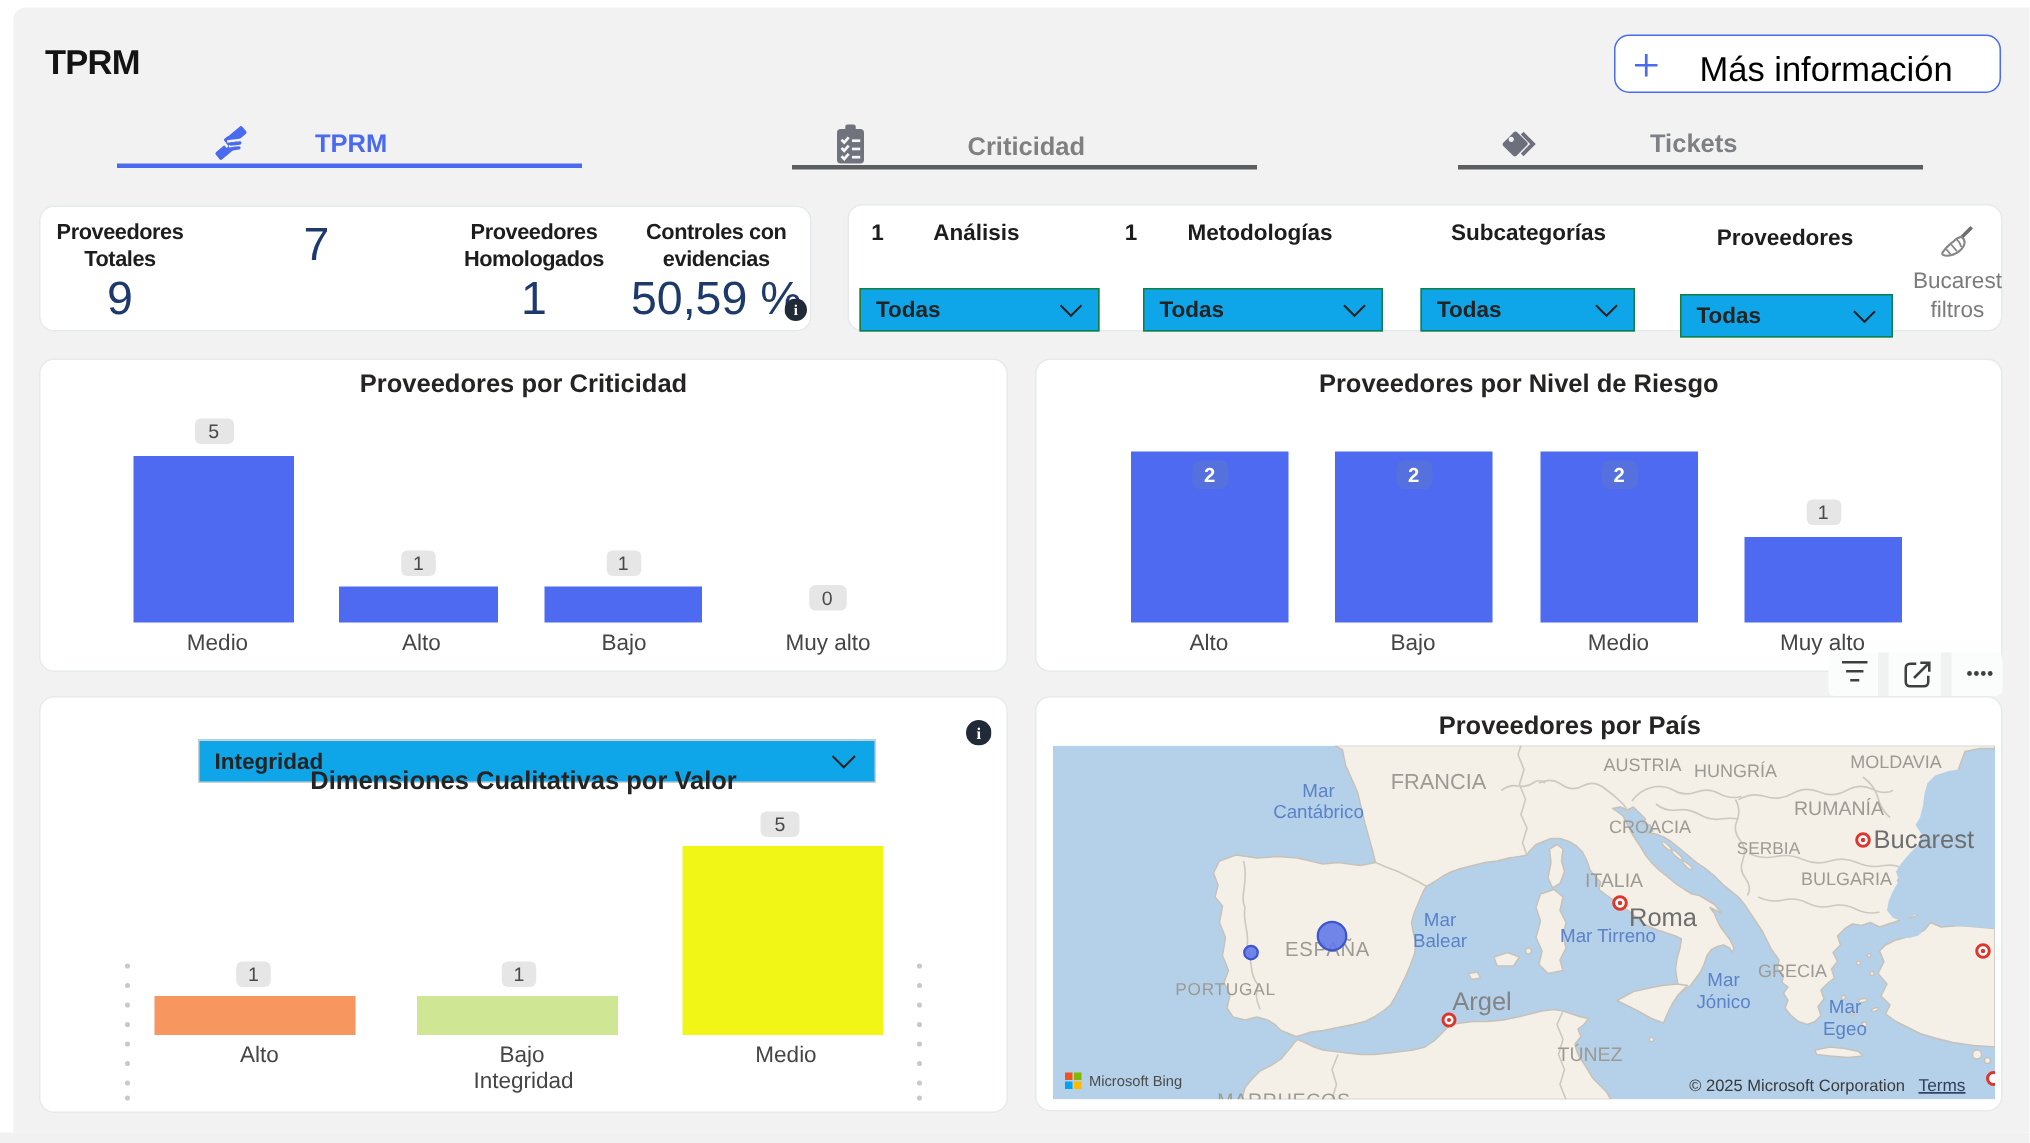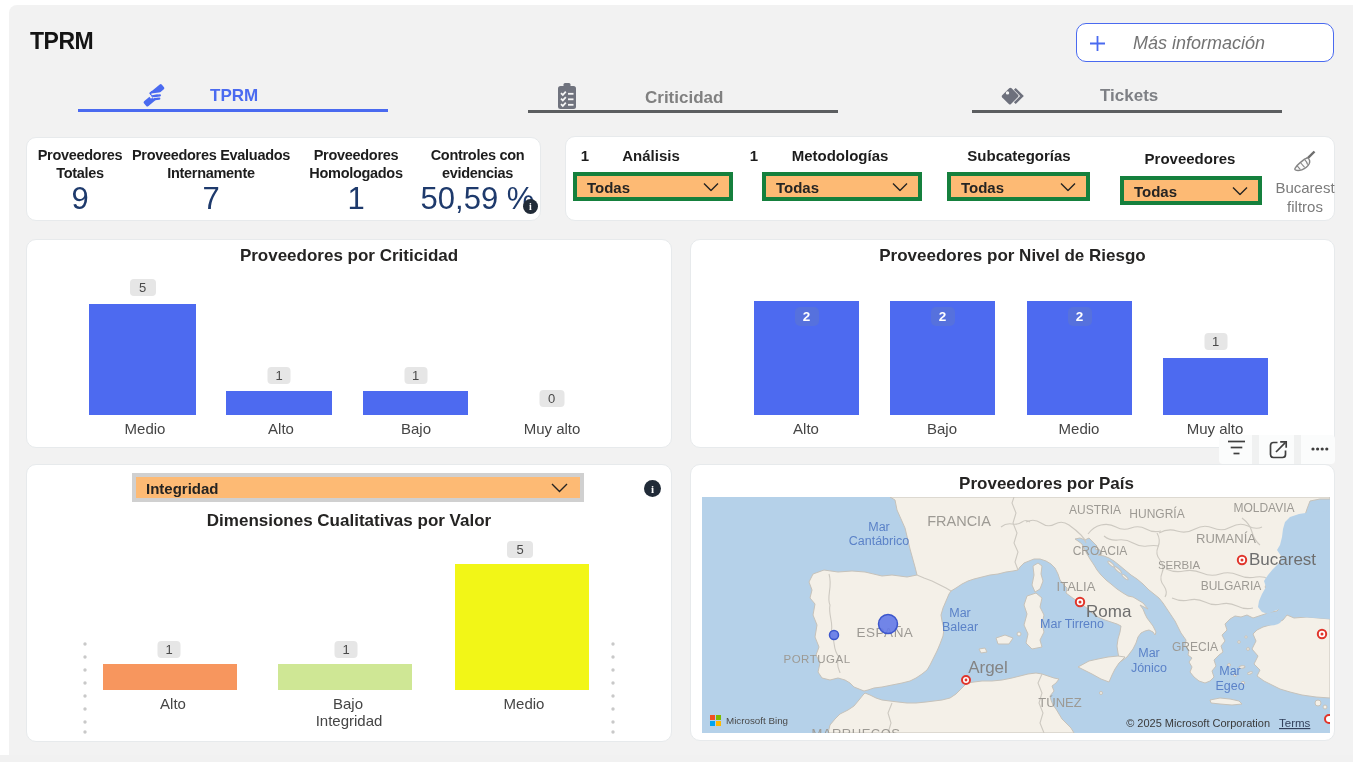--- a/index.html
+++ b/index.html
@@ -8,36 +8,36 @@
 .abs { position:absolute; }
 .card { position:absolute; background:#ffffff; border:1px solid #e7eaec; border-radius:10px; }
 .title { position:absolute; font-weight:bold; color:#252423; font-size:17px; text-align:center; white-space:nowrap; }
 .badge { position:absolute; background:#e6e6e6; border-radius:4px; color:#4a4a4a; font-size:13px; font-weight:normal; text-align:center; transform:translateX(-50%); padding:1px 0; }
 .badge-blue { position:absolute; background:#5671dd; border-radius:5px; color:#ffffff; font-size:13.5px; font-weight:bold; text-align:center; transform:translateX(-50%); padding:2px 0; }
 .axlab { position:absolute; color:#454545; font-size:15px; font-weight:normal; text-align:center; transform:translateX(-50%); white-space:nowrap; }
 .bar { position:absolute; }
 .kcol { position:absolute; text-align:center; }
 .klab { font-size:14.5px; font-weight:bold; color:#1d1d1d; line-height:18px; letter-spacing:-0.3px; }
 .kval { font-size:31px; color:#1e3a6c; margin-top:-1px; }
-.ddl { position:absolute; background:#fdba74; border:4px solid #15803d; }
+.ddl { position:absolute; background:#0ea5e9; border:1px solid #15803d;margin-top:20px; }
 .ddl .txt { position:absolute; left:10px; top:50%; transform:translateY(-50%); font-size:15px; font-weight:bold; color:#252423; }
 .flab { position:absolute; font-size:15px; font-weight:bold; color:#1d1d1d; white-space:nowrap; transform:translateX(-50%); }
 .chev { position:absolute; top:50%; transform:translateY(-50%); }
 </style>
 </head>
 <body>
 <div class="canvas"></div>
 <div class="abs" style="left:0; top:755px; width:1353px; height:7px; background:#f1f1f1;"></div>
 
 <div class="abs" style="left:30px; top:28px; font-size:23px; font-weight:bold; letter-spacing:-0.5px; color:#141414;">TPRM</div>
 <div class="abs" style="left:1076px; top:23px; width:258px; height:39px; background:#fff; border:1.5px solid #4a6af0; border-radius:10px;">
   <svg class="abs" style="left:12px; top:11px;" width="17" height="17" viewBox="0 0 17 17">
       <path d="M8.5 1 V16 M1 8.5 H16" stroke="#4a6af0" stroke-width="1.8" fill="none"></path>
     </svg>
-  <div class="abs" style="left:56px; top:9px; font-size:18px; color:#737373;font-style:italic;">Más información</div>
+  <div class="abs" style="left:56px; top:9px; font-size:23px; color:#000000;">Más información</div>
 </div>
 
 <div class="abs" style="left:78px; top:109px; width:310px; height:3px; background:#4a6af0;"></div>
 <div class="abs" style="left:528px; top:110px; width:310px; height:2.5px; background:#5c5e60;"></div>
 <div class="abs" style="left:972px; top:110px; width:310px; height:2.5px; background:#5c5e60;"></div>
 <div class="abs" style="left:210px; top:86px; font-size:17px; font-weight:bold; color:#4a6af0;">TPRM</div>
 <div class="abs" style="left:645px; top:88px; font-size:17px; font-weight:bold; color:#808080;">Criticidad</div>
 <div class="abs" style="left:1100px; top:86px; font-size:17px; font-weight:bold; color:#7e8085;">Tickets</div>
 
 <svg class="abs" style="left:141px; top:82px;" width="27" height="27" viewBox="0 0 27 27">
@@ -77,21 +77,20 @@
   <path d="M14.8 3.2 l7.2 7.2 -7.2 7.2" stroke="#6d707c" stroke-width="2.6" fill="none" transform="translate(1,2.6)"></path>
  </g>
 </svg>
 
 <div class="card" style="left:26px; top:137px; width:515px; height:84px;"></div>
 <div class="kcol" style="left:20px; top:146px; width:120px;">
     <div class="klab">Proveedores<br>Totales</div>
     <div class="kval">9</div>
   </div>
 <div class="kcol" style="left:121px; top:146px; width:180px;">
-    <div class="klab">Proveedores Evaluados<br>Internamente</div>
     <div class="kval">7</div>
   </div>
 <div class="kcol" style="left:290px; top:146px; width:132px;">
     <div class="klab">Proveedores<br>Homologados</div>
     <div class="kval">1</div>
   </div>
 <div class="kcol" style="left:420px; top:146px; width:115px;">
     <div class="klab">Controles con<br>evidencias</div>
     <div class="kval">50,59 %</div>
   </div>

